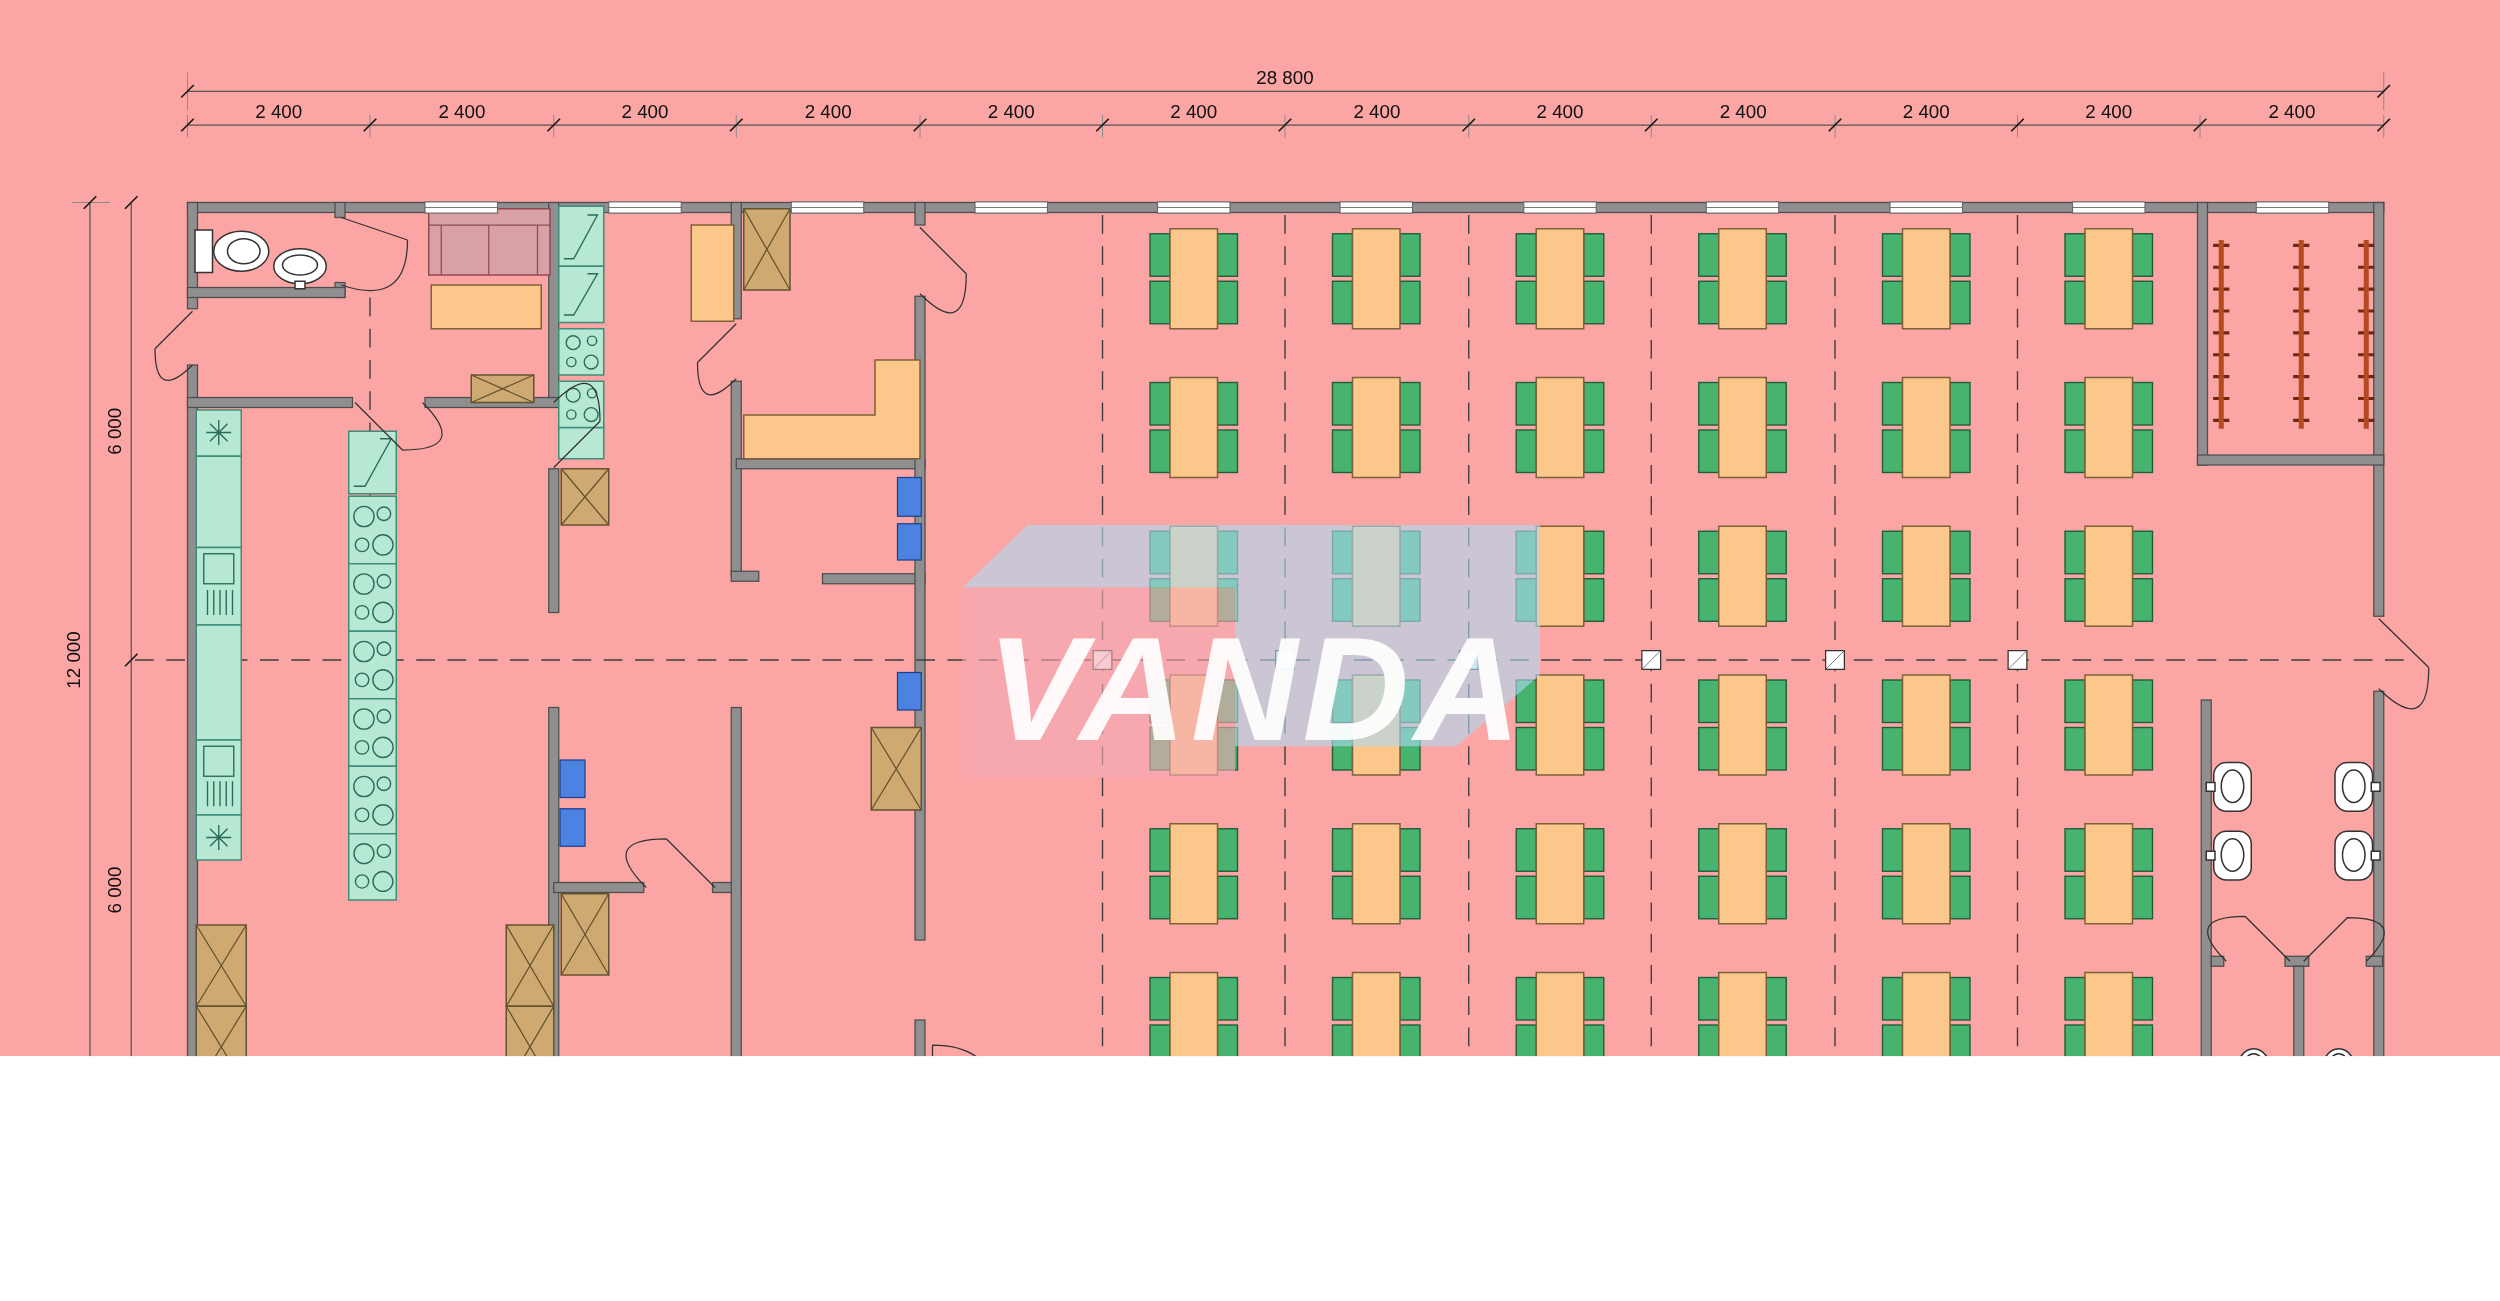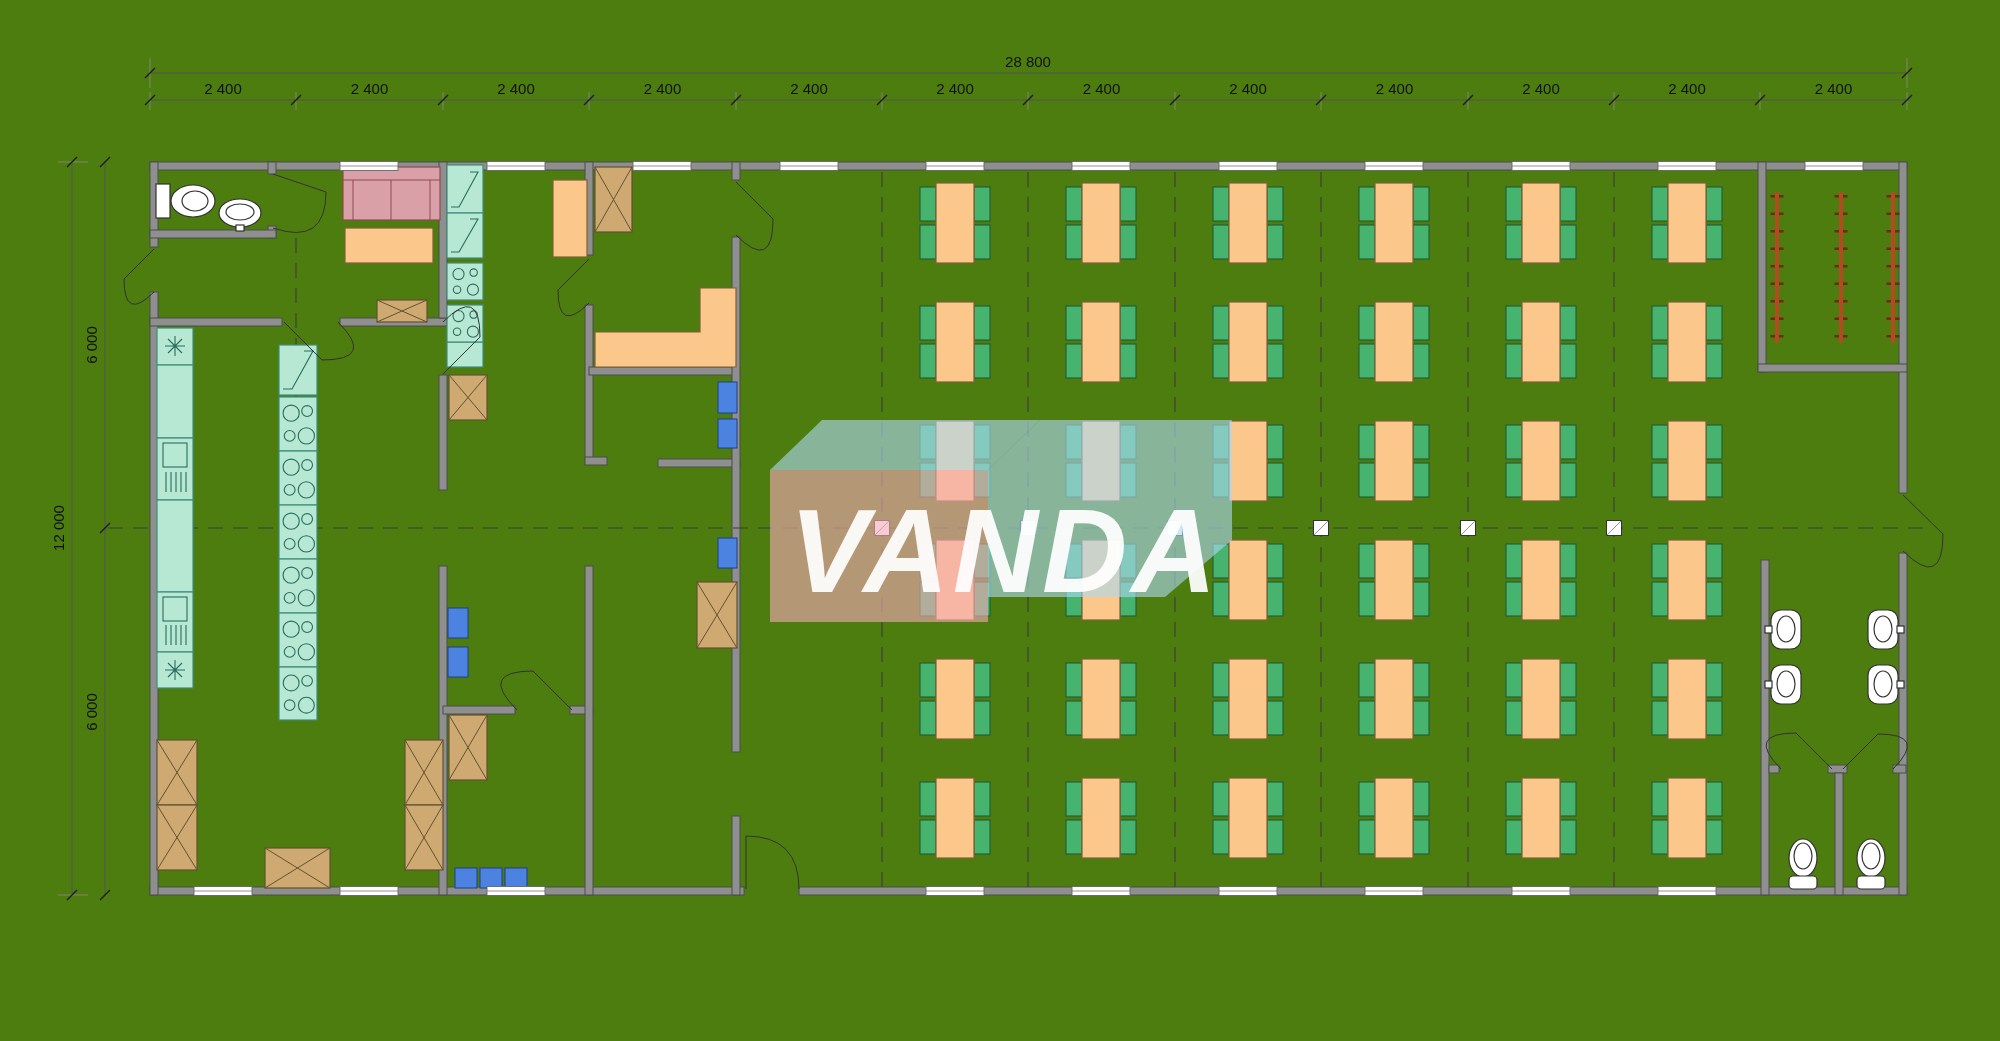--- a/index.html
+++ b/index.html
@@ -1,16 +1,16 @@
 <!DOCTYPE html>
 <html style="--wall: #8f8f8f; --table: #fbc78a; --chair: #46b46e; --counter_teal: #b6e8d4; --cabinet_tan: #cfa972; --seat_blue: #4d83e0; --sofa_pink: #d9a0a8; --rack_red: #b5491f; --watermark_pink: #f4aab4; --watermark_blue: #add8f0;"><head>
 <meta charset="utf-8">
 <style>
   html,body{margin:0;padding:0;background:#ffffff;}
-  #stage{position:relative;width:2000px;height:1041px;background:#4d7c0f;overflow:hidden;
+  #stage{position:relative;width:2000px;height:845px;background:#fca5a5;overflow:hidden;
          font-family:"Liberation Sans", sans-serif;}
   svg text{font-family:"Liberation Sans", sans-serif;}
   .wall{fill:var(--wall);stroke:#4d4d4d;stroke-width:1;}
   .dimline{stroke:#555;stroke-width:1;fill:none;}
   .ext{stroke:#8a8a8a;stroke-width:0.8;}
   .tick{stroke:#1c1c1c;stroke-width:1.4;}
   .dimtext{font-size:15px;fill:#111;}
   .grid{stroke:#3d3d3d;stroke-width:1.1;stroke-dasharray:15 10;fill:none;}
   .teal{fill:var(--counter_teal);stroke:#3f8d7a;stroke-width:1.2;}
   .tealglyph{stroke:#2c6b5c;stroke-width:1.1;fill:none;}

